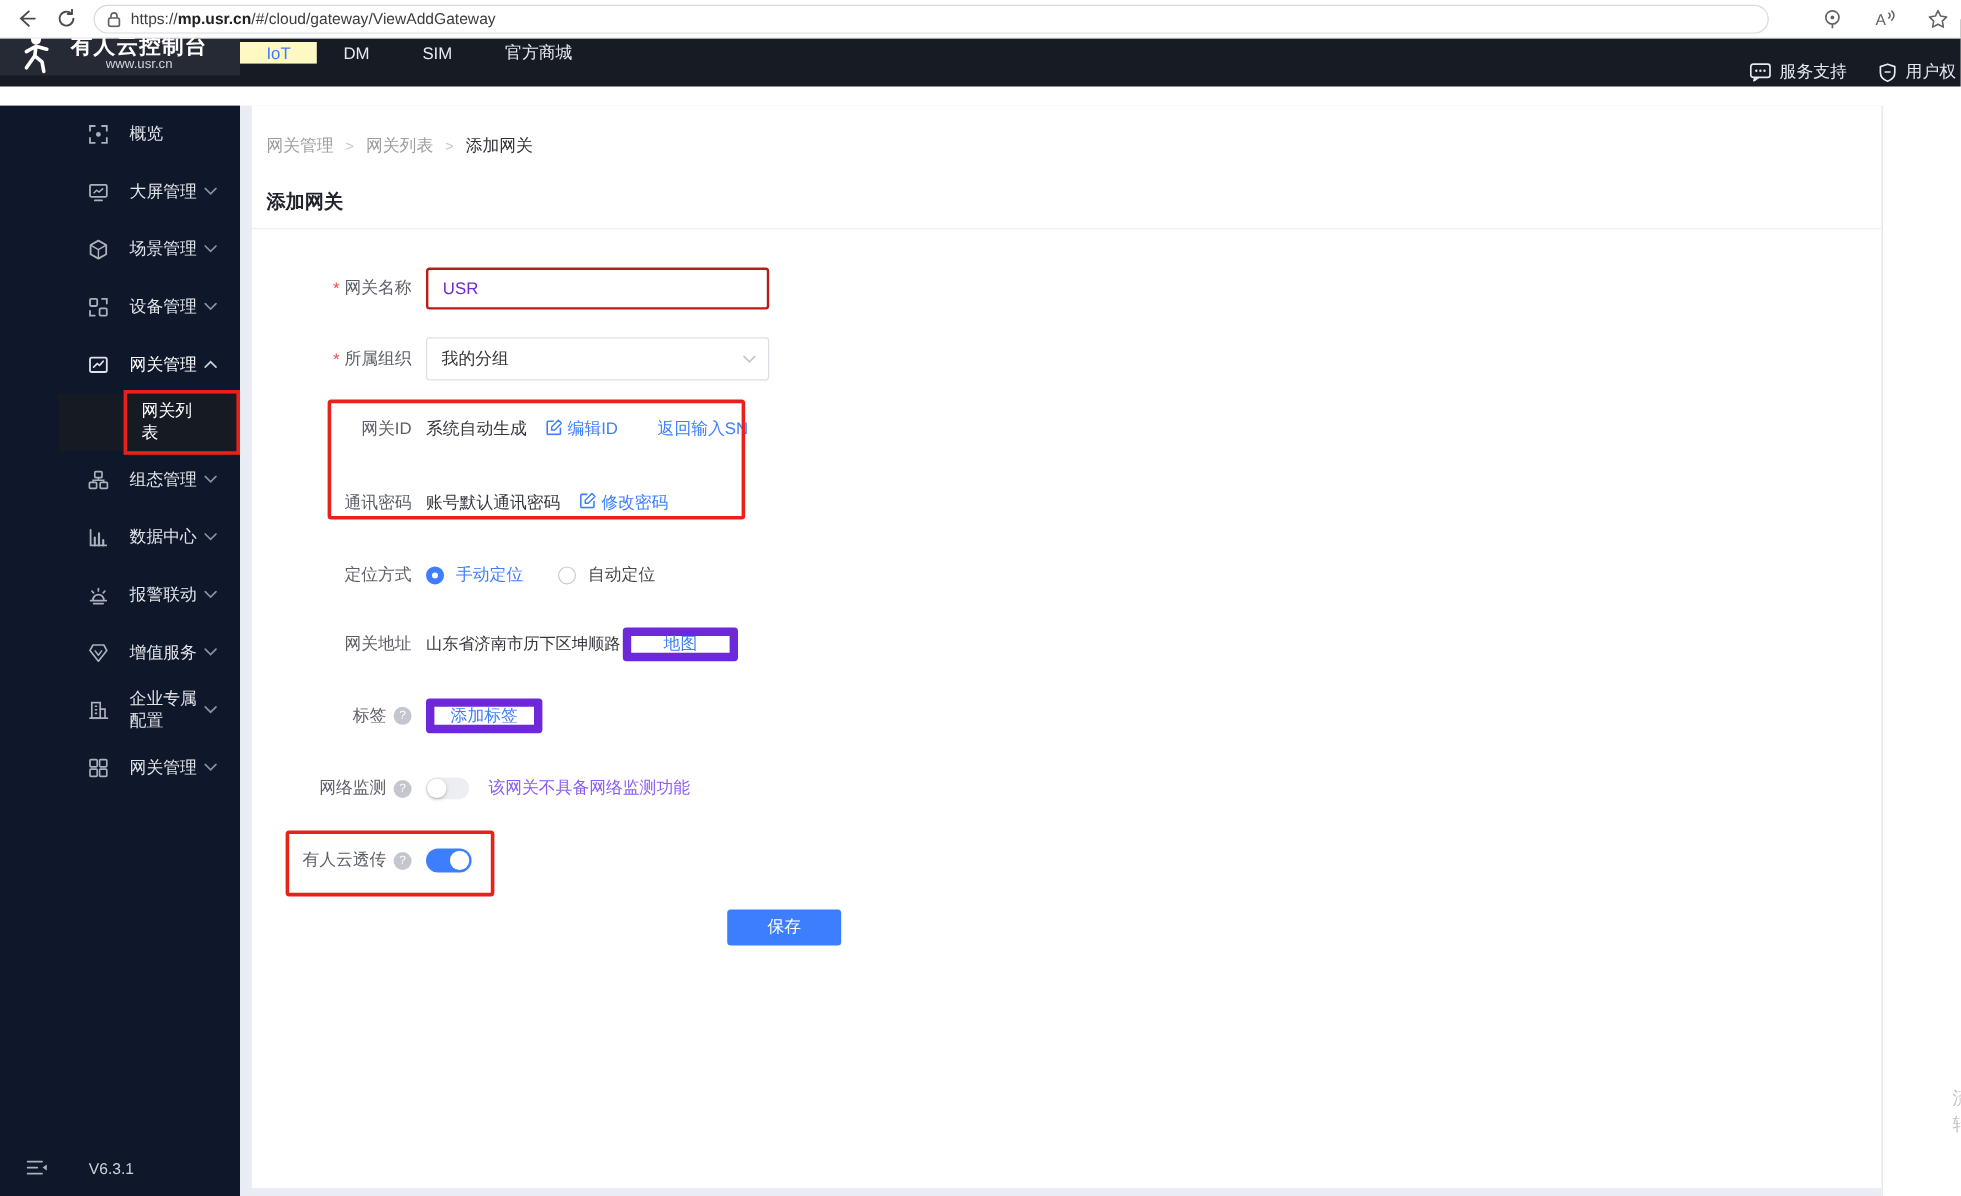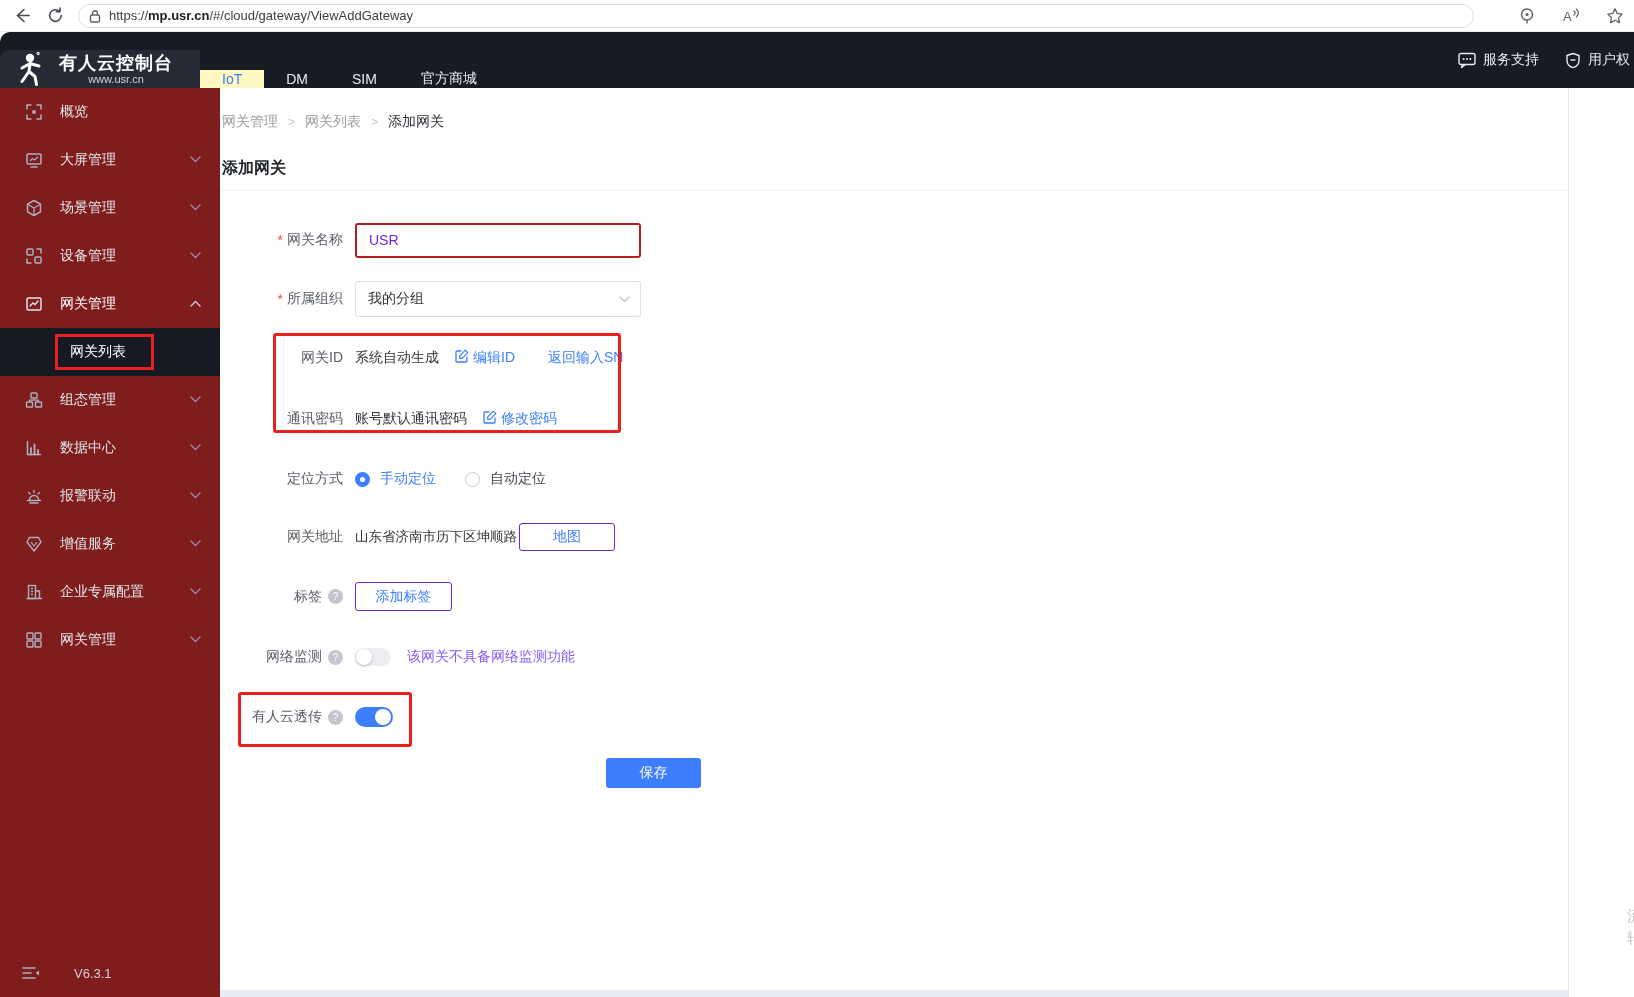--- a/index.html
+++ b/index.html
@@ -16,34 +16,34 @@
     display:flex; align-items:center; border-bottom:1px solid #ececee; z-index:30; }
   .bicon { width:26px; height:26px; display:flex; align-items:center; justify-content:center; color:#474b52; cursor:pointer; }
   .b-back { margin-left:8px; } .b-refresh { margin-left:8px; }
   .url-pill { margin-left:10px; height:24px; width:1396px; background:#fff; border:1px solid #d8dade;
     border-radius:12px; display:flex; align-items:center; padding:0 10px; }
   .url-text { font-size:13px; color:#3c4043; margin-left:8px; white-space:nowrap; }
   .url-text b { font-weight:bold; color:#202124; }
   .chrome-right { position:absolute; right:6px; top:0; height:32px; display:flex; align-items:center; gap:18px; }
 
   
-  .appbar { position:absolute; left:0; top:32px; width:100%; height:56px; background:#171b24;
-    border-top-left-radius:10px; display:flex; align-items:flex-end; z-index:25; }
+  .appbar { position:absolute; left:0; top:16px; width:100%; height:56px; background:#171b24;
+    border-top-left-radius:10px; display:flex; align-items:center; z-index:25; }
   .logo-block { width:200px; background:#252a35; border-top-left-radius:10px; display:flex;
     align-items:center; padding-left:14px; gap:9px; cursor:pointer; }
   .logo-title { color:#fff; font-size:18px; font-weight:bold; letter-spacing:1px; line-height:20px; }
   .logo-sub { color:#cfd3da; font-size:11px; text-align:center; line-height:13px; }
   .tabs { display:flex; align-items:stretch; }
   .tab { display:flex; align-items:center; padding:0 22px; font-size:14px; color:#e7eaef; cursor:pointer; }
   .tab.active { background:#fef9c3; color:#3d7eff; }
   .appbar-right { position:absolute; right:0; top:32px; height:56px; display:flex; align-items:center; gap:26px; padding-right:4px; z-index:26; }
   .ab-item { display:flex; align-items:center; gap:7px; color:#e7eaef; font-size:14px; cursor:pointer; white-space:nowrap; }
 
   
-  .sidebar { position:absolute; left:0; top:88px; width:220px; bottom:0; background:#7f1d1d; z-index:20; }
+  .sidebar { position:absolute; left:0; top:88px; width:200px; bottom:0; background:#0f172a; z-index:20;padding-left:48px; }
   .side-item { height:48px; display:flex; align-items:center; padding:0 18px 0 24px; cursor:pointer; }
   .sicon { width:20px; height:20px; margin-right:16px; display:flex; align-items:center; justify-content:center; }
   .slabel { flex:1; color:#e2e5ea; font-size:14px; }
   .chev { width:12px; height:8px; }
   .side-sub { height:48px; background:#161a23; display:flex; align-items:center; cursor:pointer; }
   .sub-red { margin-left:55px; border:3px solid #e8211d; padding:6px 25px 6px 12px; color:#ffffff; font-size:14px; }
   .side-bottom { position:absolute; left:0; bottom:6px; width:100%; height:36px; display:flex; align-items:center; }
   .collapse-ic { margin-left:22px; cursor:pointer; }
   .version { margin-left:34px; color:#cdd1d8; font-size:13px; }
 
@@ -72,21 +72,21 @@
   .tselect { width:286px; height:36px; border:1px solid #dcdfe6; border-radius:3px; padding:0 10px 0 12px;
     display:flex; align-items:center; justify-content:space-between; font-size:14px; color:#333; cursor:pointer; background:#fff; }
   .static-val { font-size:14px; color:#33363c; }
   .blue-link { display:flex; align-items:flex-start; gap:4px; color:#3d7eff; font-size:14px; cursor:pointer; }
   .radio { width:15px; height:15px; border-radius:50%; flex:none; cursor:pointer; }
   .radio.on { background:#3d7eff; position:relative; }
   .radio.on::after { content:""; position:absolute; left:5px; top:5px; width:5px; height:5px; border-radius:50%; background:#fff; }
   .radio.off { background:#fff; border:1px solid #c9ccd3; }
   .radio-lab-on { color:#3d7eff; font-size:14px; margin-left:10px; cursor:pointer; }
   .radio-lab-off { color:#45494f; font-size:14px; margin-left:10px; cursor:pointer; }
-  .btn-outline { border:1px solid #6d28d9; color:#3d7eff; background:#fff; border-radius:3px;
+  .btn-outline { border:7px solid #6d28d9; color:#3d7eff; background:#fff; border-radius:3px;
     font-size:14px; display:flex; align-items:center; justify-content:center; cursor:pointer; font-family:inherit; }
   .map-btn { width:96px; height:28px; margin-left:2px; }
   .tag-btn { width:97px; height:29px; }
   .help { width:15px; height:15px; border-radius:50%; background:#c3c7cd; color:#fff; font-size:10px;
     display:flex; align-items:center; justify-content:center; flex:none; cursor:pointer; }
   .toggle-off { width:36px; height:18px; border-radius:9px; background:#eceef2; position:relative; cursor:pointer; flex:none; }
   .toggle-off .knob { position:absolute; left:1px; top:1px; width:16px; height:16px; border-radius:50%;
     background:#fff; box-shadow:0 1px 3px rgba(0,0,0,.25); }
   .toggle-on { width:38px; height:20px; border-radius:10px; background:#3d7eff; position:relative; cursor:pointer; flex:none; }
   .toggle-on .knob { position:absolute; right:2px; top:2px; width:16px; height:16px; border-radius:50%; background:#fff; }

